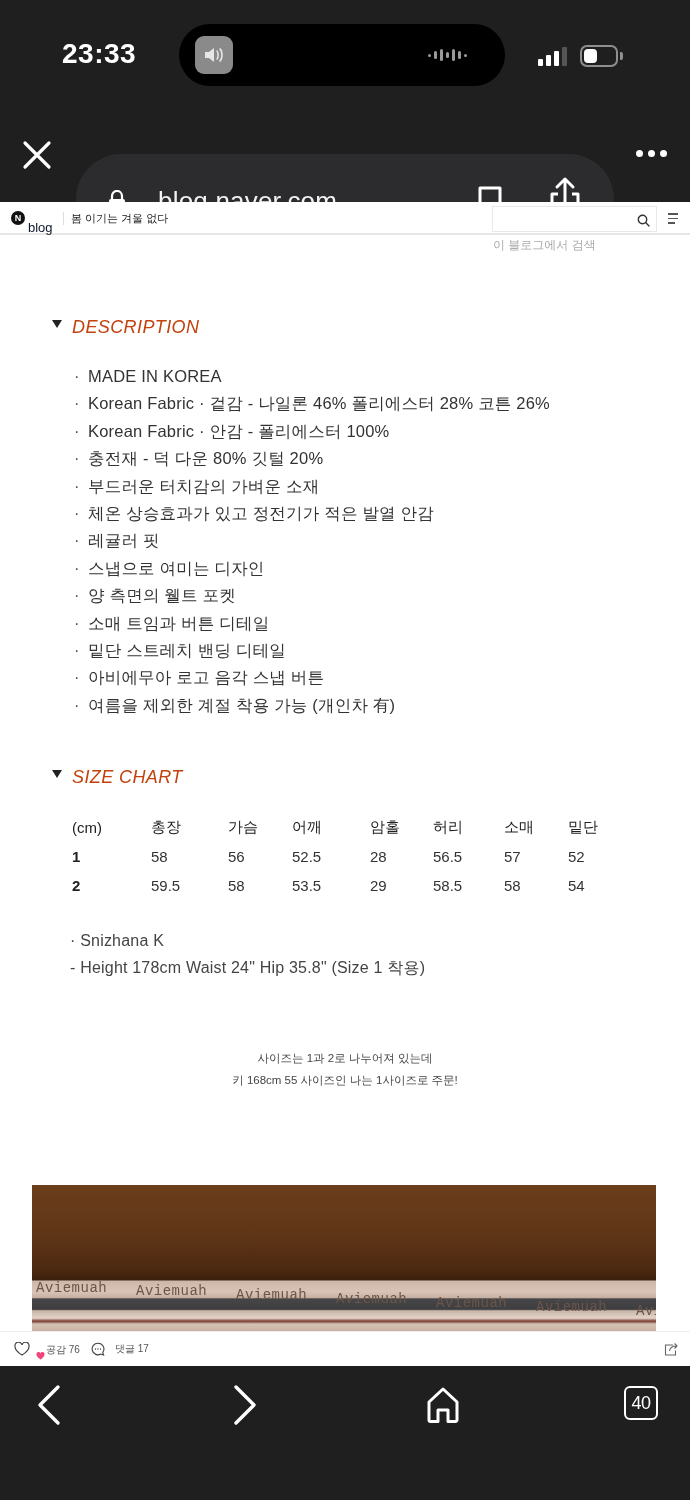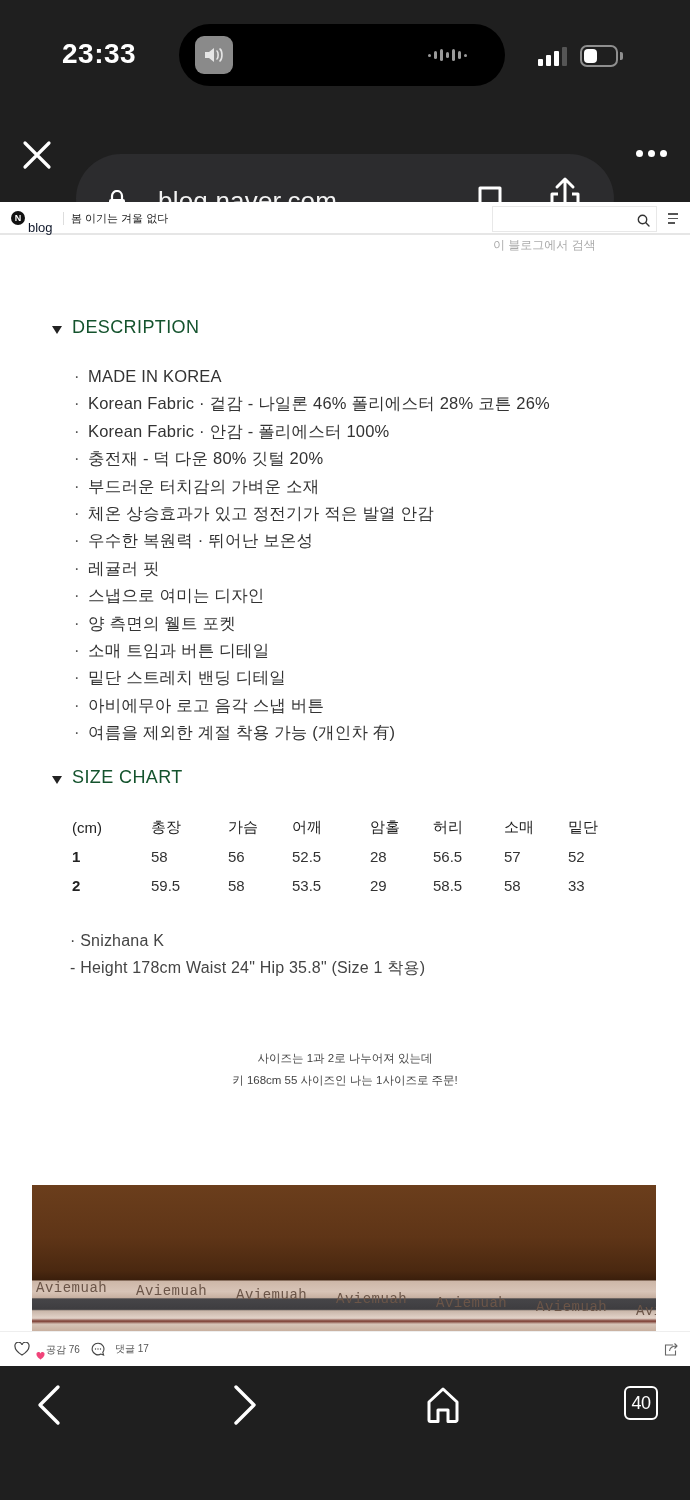--- a/index.html
+++ b/index.html
@@ -39,21 +39,21 @@
   .hdr-divider { position: absolute; left: 63px; top: 10px; width: 1px; height: 13px; background: #ddd; }
   .blog-title { position: absolute; left: 71px; top: 9px; font-size: 11px; color: #222; }
   .search-box { position: absolute; left: 492px; top: 4px; width: 165px; height: 26px; border: 1px solid #e8e8e8; background: #fff; }
   .search-box input { position: absolute; left: 0; top: 4px; width: 130px; height: 16px; border: none; outline: none; font-size: 12px; color: #999; background: transparent; font-family: "Liberation Sans", sans-serif; margin-top: 26px; }
   .search-box input::placeholder { color: #aaa; }
   .search-icon { position: absolute; right: 6px; top: 6px; }
   .menu-icon { position: absolute; left: 668px; top: 11px; display: flex; flex-direction: column; gap: 3px; }
   .menu-icon span { display: block; height: 1.5px; background: #555; }
 
   .content { position: absolute; left: 0; top: 33px; width: 690px; }
-  .sec-head { position: absolute; left: 52px; font-size: 18px; color: #14532d; letter-spacing: 0.4px; display: flex; align-items: flex-end; }
+  .sec-head { position: absolute; left: 52px; font-size: 18px; color: #c2410c; letter-spacing: 0.4px; display: flex; align-items: center; font-style: italic; }
   .tri { display: inline-block; width: 0; height: 0; border-left: 5px solid transparent; border-right: 5px solid transparent; border-top: 8px solid #222; margin-right: 10px; position: relative; top: -4px; }
   .desc-list { position: absolute; left: 74px; top: 128px; list-style: none; }
   .desc-list li { font-size: 16.5px; color: #333; height: 27.4px; line-height: 27.4px; white-space: nowrap; letter-spacing: 0.2px; }
   .desc-list li .dot { display: inline-block; width: 14px; color: #555; }
 
   .size-table { position: absolute; left: 72px; top: 578px; border-collapse: collapse; }
   .size-table td { font-size: 15px; color: #333; height: 29px; padding: 0; }
   .size-table tr.hdr td { font-weight: 400; color: #222; }
   .size-table td.rowlabel { font-weight: 700; color: #222; }
 
@@ -174,21 +174,20 @@
       <span>DESCRIPTION</span>
     </div>
 
     <ul class="desc-list">
       <li><span class="dot">·</span><span>MADE IN KOREA</span></li>
       <li><span class="dot">·</span><span>Korean Fabric · 겉감 - 나일론 46% 폴리에스터 28% 코튼 26%</span></li>
       <li><span class="dot">·</span><span>Korean Fabric · 안감 - 폴리에스터 100%</span></li>
       <li><span class="dot">·</span><span>충전재 - 덕 다운 80% 깃털 20%</span></li>
       <li><span class="dot">·</span><span>부드러운 터치감의 가벼운 소재</span></li>
       <li><span class="dot">·</span><span>체온 상승효과가 있고 정전기가 적은 발열 안감</span></li>
-      <li><span class="dot">·</span><span>우수한 복원력 · 뛰어난 보온성</span></li>
       <li><span class="dot">·</span><span>레귤러 핏</span></li>
       <li><span class="dot">·</span><span>스냅으로 여미는 디자인</span></li>
       <li><span class="dot">·</span><span>양 측면의 웰트 포켓</span></li>
       <li><span class="dot">·</span><span>소매 트임과 버튼 디테일</span></li>
       <li><span class="dot">·</span><span>밑단 스트레치 밴딩 디테일</span></li>
       <li><span class="dot">·</span><span>아비에무아 로고 음각 스냅 버튼</span></li>
       <li><span class="dot">·</span><span>여름을 제외한 계절 착용 가능 (개인차 有)</span></li>
     </ul>
 
     <div class="sec-head" style="top:532px">
@@ -229,21 +228,21 @@
         <td>52</td>
       </tr>
       <tr>
         <td class="rowlabel">2</td>
         <td>59.5</td>
         <td>58</td>
         <td>53.5</td>
         <td>29</td>
         <td>58.5</td>
         <td>58</td>
-        <td>33</td>
+        <td>54</td>
       </tr>
     </tbody>
       </table>
 
     <div class="model-info">
       <div>· Snizhana K</div>
       <div>- Height 178cm Waist 24" Hip 35.8" (Size 1 착용)</div>
     </div>
 
     <div class="caption">

